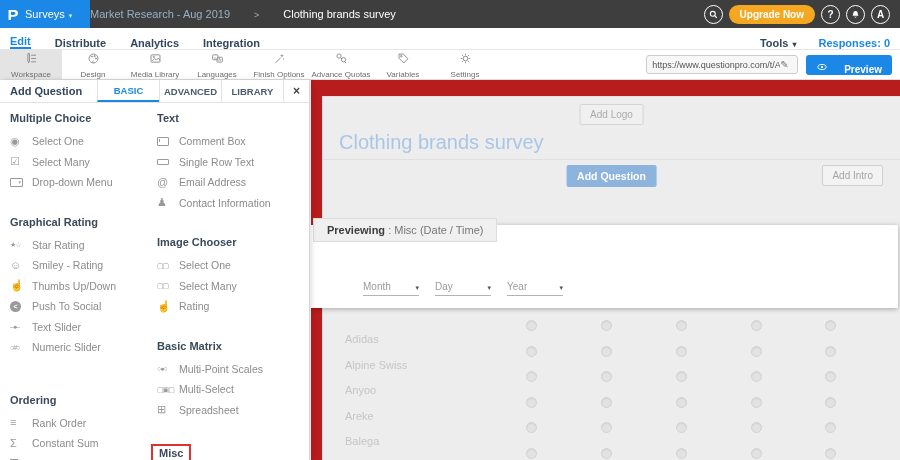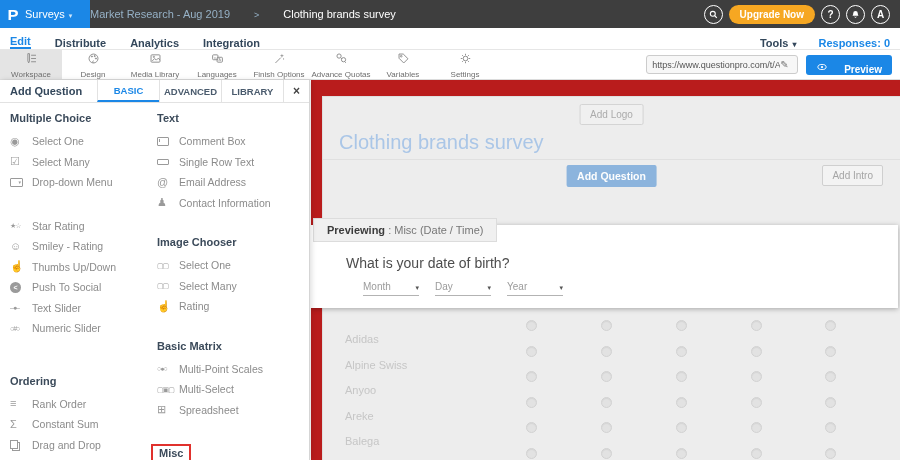--- a/index.html
+++ b/index.html
@@ -228,20 +228,21 @@
             <span>Select Many</span>
           </div>
         <div class="q-item">
             <span class="q-ic">
               <span class="i-dd"></span>
             </span>
             <span>Drop-down Menu</span>
           </div>
       </div>
       <div class="sec">
+        <div class="sec-h">Graphical Rating</div>
         <div class="q-item">
             <span class="q-ic glyph-sm">★☆</span>
             <span>Star Rating</span>
           </div>
         <div class="q-item">
             <span class="q-ic glyph">☺</span>
             <span>Smiley - Rating</span>
           </div>
         <div class="q-item">
             <span class="q-ic glyph">☝</span>
@@ -400,21 +401,20 @@
           <span class="m-radio" style="left:428px"></span>
           <span class="m-radio" style="left:502px"></span>
       </div>
     </div>
   </div>
 
   <div class="card">
     <div class="card-tab">
       <b>Previewing</b><span> : Misc (Date / Time)</span>
     </div>
-    <div class="card-q">What is your date of birth?</div>
     <div class="dob-row">
       <span class="dob-sel">
         <span>Month</span>
           <span class="caret"></span>
       </span>
       <span class="dob-sel">
         <span>Day</span>
           <span class="caret"></span>
       </span>
       <span class="dob-sel">

